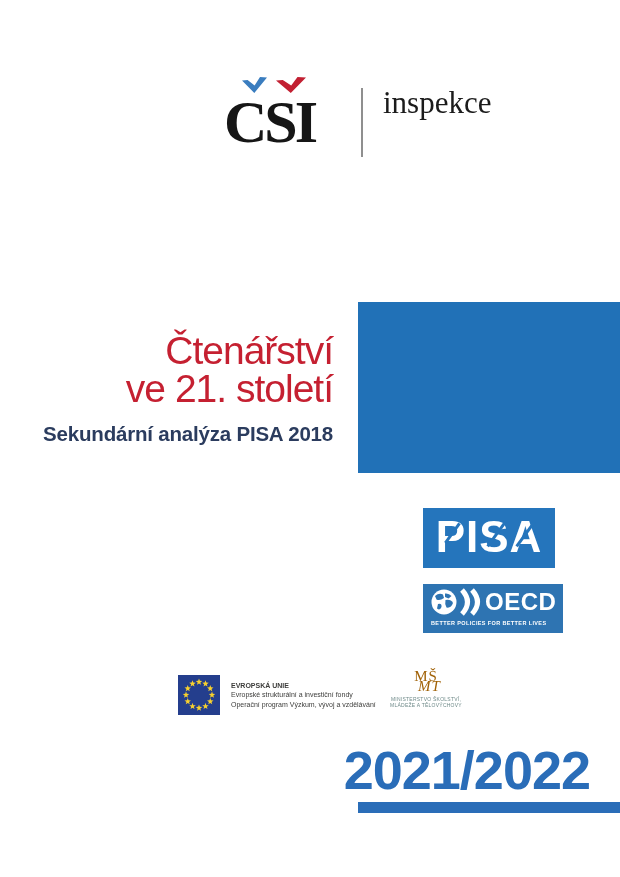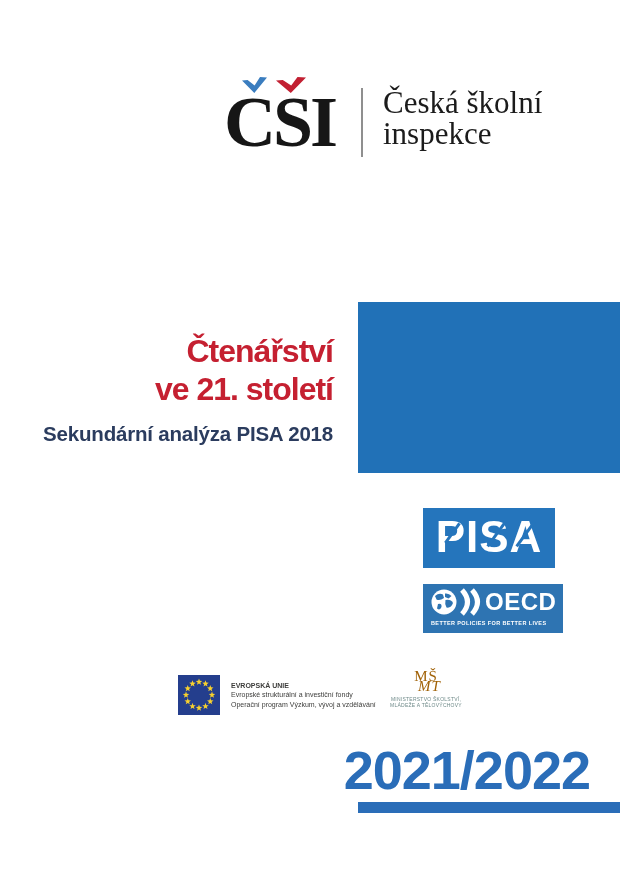--- a/index.html
+++ b/index.html
@@ -7,21 +7,21 @@
   .page {
     position:relative; width:620px; height:877px;
     background:#ffffff; overflow:hidden;
     font-family:"Liberation Sans", sans-serif;
   }
 
   
   .brand-acronym {
     position:absolute; left:224px; top:84px;
     font-family:"Liberation Serif", serif; font-weight:700;
-    font-size:72px; line-height:76px; letter-spacing:-3px; color:#161616;
+    font-size:60px; line-height:76px; letter-spacing:-3px; color:#161616;
   }
   .caron { position:absolute; }
   .caron.blue { left:242px; top:77px; }
   .caron.red  { left:276px; top:77px; }
   .brand-divider {
     position:absolute; left:361px; top:88px; width:2px; height:69px;
     background:#8f8f8f;
   }
   .brand-orgname {
     position:absolute; left:383px; top:87px;
@@ -31,21 +31,21 @@
 
   
   .blue-panel {
     position:absolute; left:358px; top:302px; width:262px; height:171px;
     background:#2171b7;
   }
   .title-block {
     position:absolute; left:30px; right:287px; top:332px; text-align:right;
   }
   .title-block h1 {
-    font-size:32px; line-height:38px; font-weight:700; letter-spacing:-1px;
+    font-size:39px; line-height:38px; font-weight:400; letter-spacing:-1px;
     color:#c52031;
   }
   .title-block h2 {
     margin-top:15px; font-size:20.5px; line-height:22px; font-weight:700;
     letter-spacing:-0.2px; color:#2b3c5e;
   }
 
   
   .pisa-box {
     position:absolute; left:423px; top:508px; width:132px; height:60px;
@@ -119,21 +119,20 @@
 
   <svg class="caron blue" width="25" height="16" viewBox="0 0 25 16">
     <path d="M0,3.5 L12.3,16 L25,0.5 L18,0 L12.6,8.6 L5.6,3 Z" fill="#3a7dbf"></path>
   </svg>
   <svg class="caron red" width="30" height="16" viewBox="0 0 30 16">
     <path d="M0,3.5 L14.8,16 L30,0.5 L21.5,0 L15.2,8.6 L6.8,3 Z" fill="#c22032"></path>
   </svg>
   <div class="brand-acronym">CSI</div>
   <div class="brand-divider"></div>
   <div class="brand-orgname">
-    <div>Česká školní</div>
     <div>inspekce</div>
   </div>
 
   <div class="blue-panel"></div>
 
   <div class="title-block">
     <h1>
       <span>Čtenářství</span><br>
       <span>ve 21. století</span>
     </h1>

